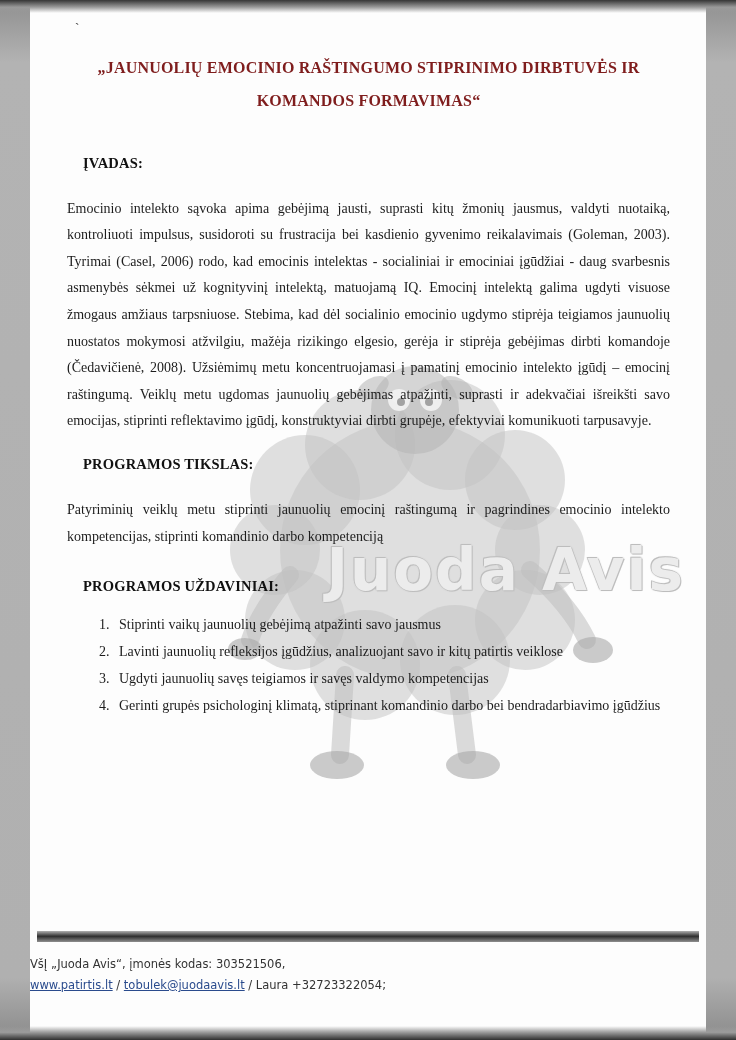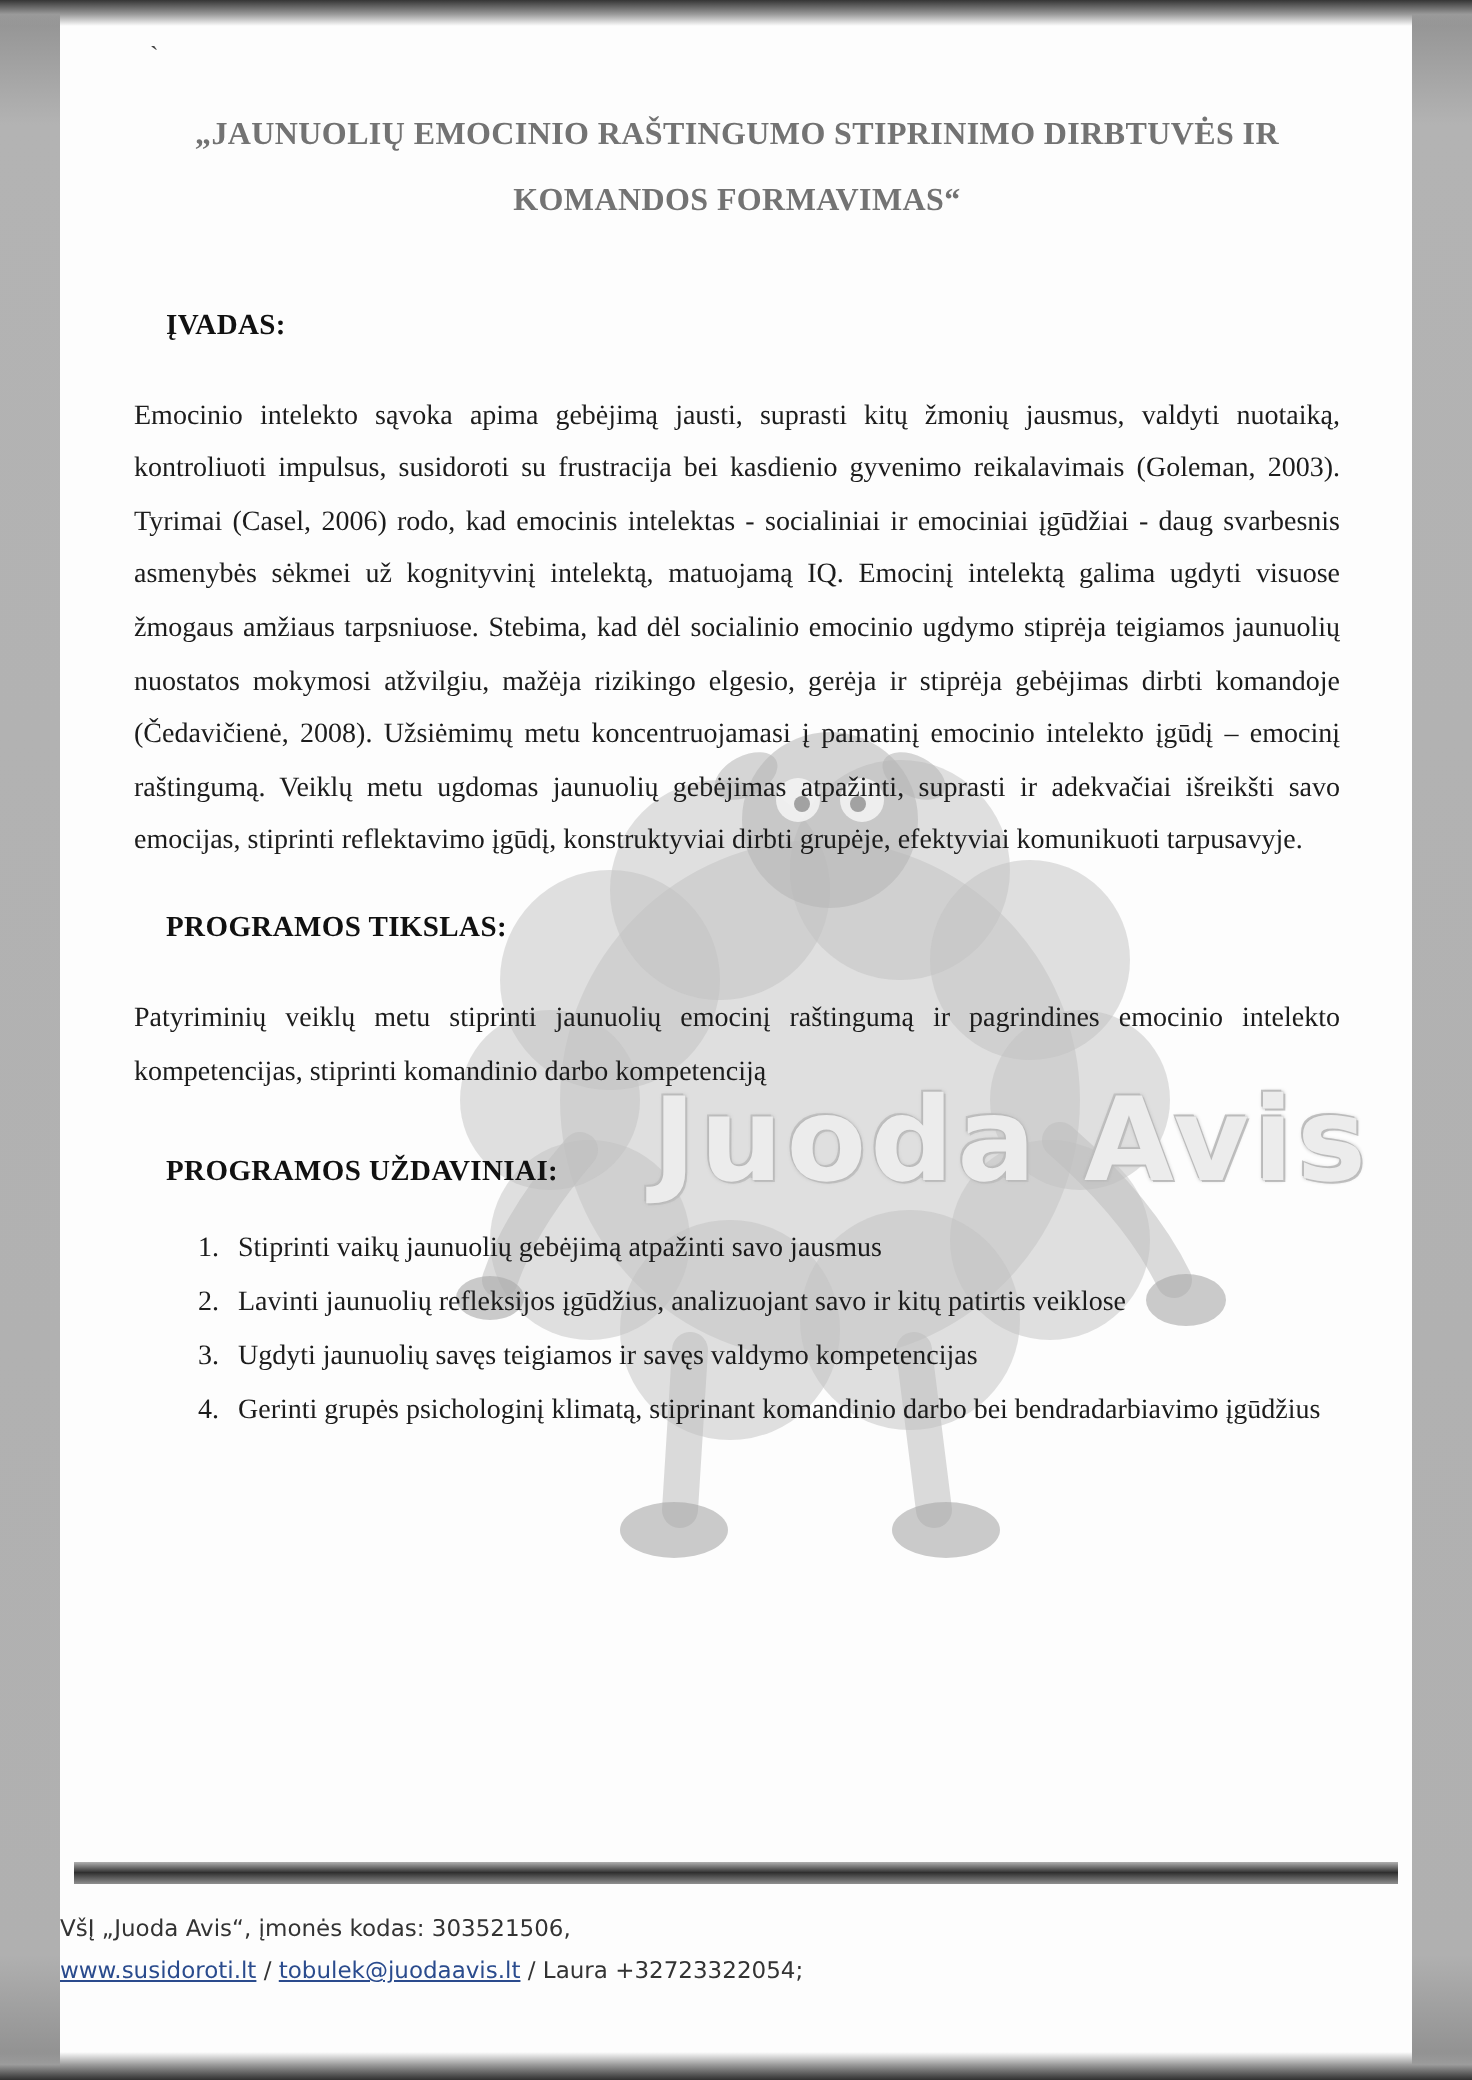--- a/index.html
+++ b/index.html
@@ -34,21 +34,21 @@
     color:#ececec;
     text-shadow:0 0 2px #b8b8b8, 0 0 1px #adadad, 1px 1px 0 #c2c2c2, -1px -1px 0 #c2c2c2;
     white-space:nowrap;
   }
   
   .content{position:relative;z-index:1;padding:52px 36px 0 37px;}
   .stray-mark{position:absolute;left:45px;top:20px;font-size:13px;color:#444;z-index:2;}
   h1.doc-title{
     margin:0 auto;max-width:604px;
     font-size:16px;font-weight:bold;text-align:center;
-    line-height:2.05;letter-spacing:0.2px;color:#737373;
+    line-height:2.05;letter-spacing:0.2px;color:#7f1d1d;
   }
   h2.sec-heading{
     margin:16px;font-size:14.5px;font-weight:bold;color:#111;letter-spacing:0.2px;
   }
   .sec-intro h2{margin-top:37px;}
   p.body-text{
     margin:24px 0 0 0;
     font-size:14px;line-height:26.6px;text-align:justify;color:#1c1c1c;
   }
   .sec-goal h2{margin-top:21px;}
@@ -148,18 +148,18 @@
           <li>Gerinti grupės psichologinį klimatą, stiprinant komandinio darbo bei bendradarbiavimo įgūdžius</li>
         </ol>
       </div>
     </div>
 
     <div class="footer-rule"></div>
 
     <div class="page-footer">
       <div>VšĮ „Juoda Avis“, įmonės kodas: 303521506,</div>
       <div>
-        <a href="#">www.susidoroti.lt</a><span> / </span><a href="#">tobulek@juodaavis.lt</a><span> / Laura +32723322054;</span>
+        <a href="#">www.patirtis.lt</a><span> / </span><a href="#">tobulek@juodaavis.lt</a><span> / Laura +32723322054;</span>
       </div>
     </div>
 
   </div>
 </div>
 
 </body></html>

